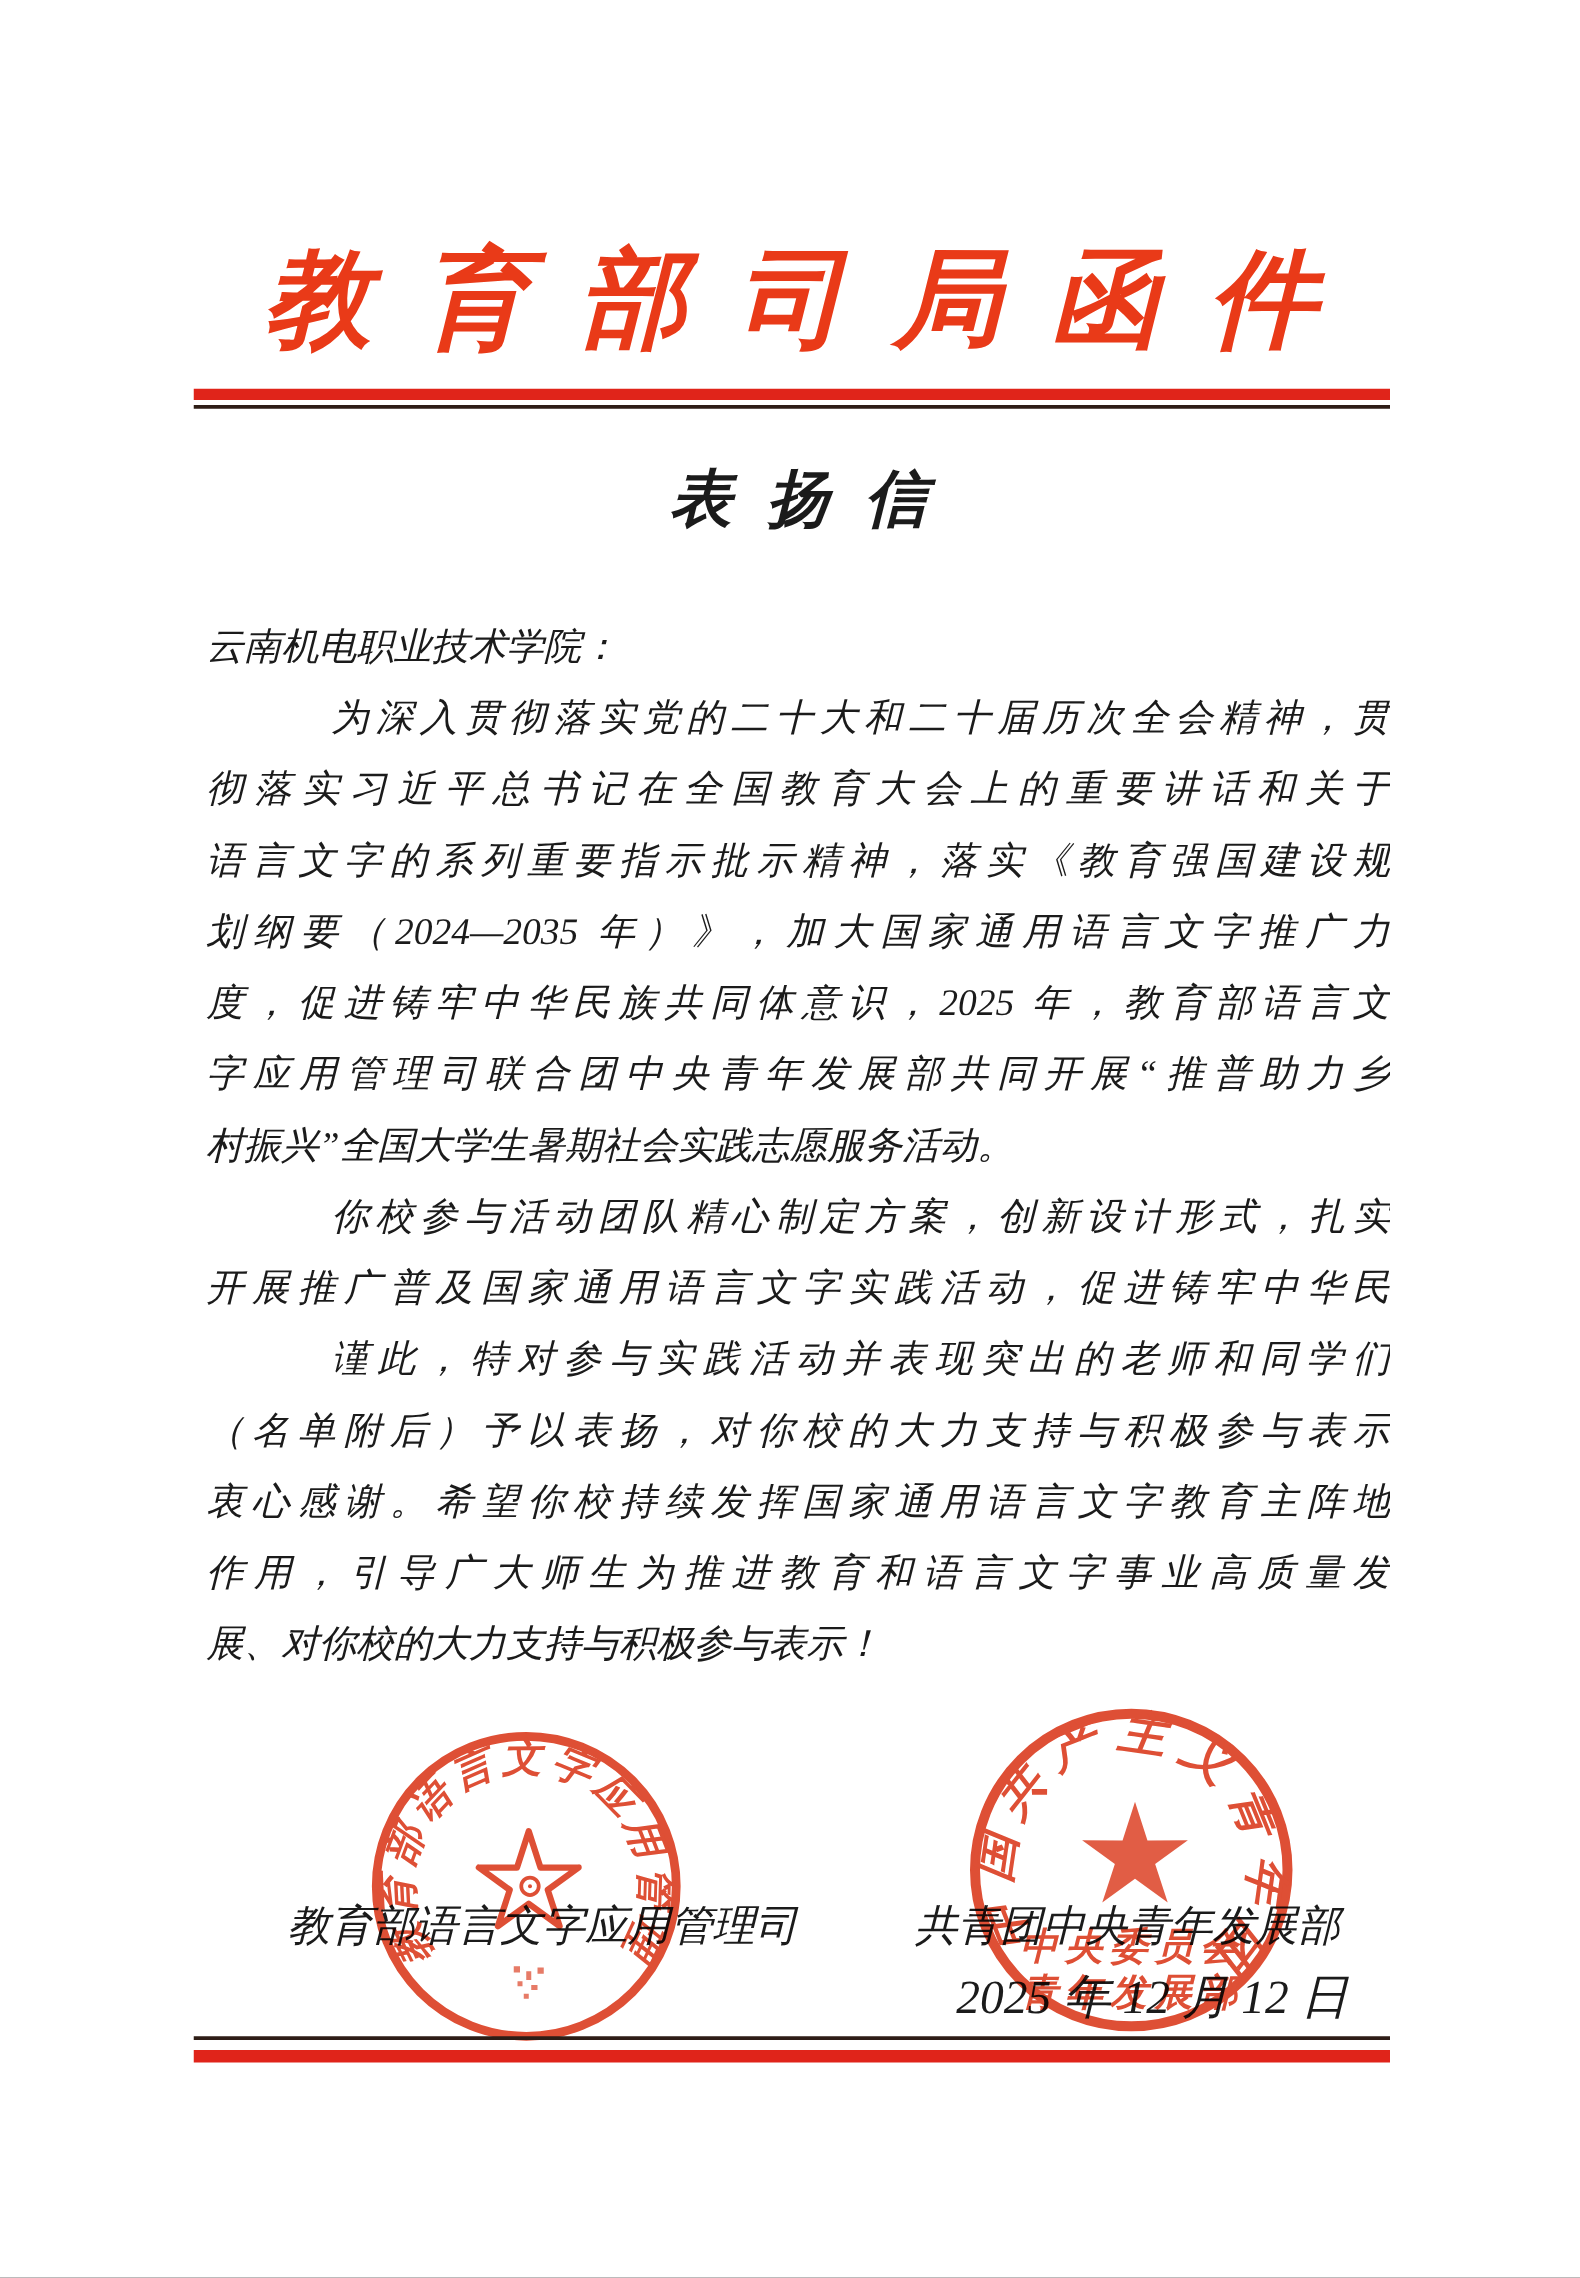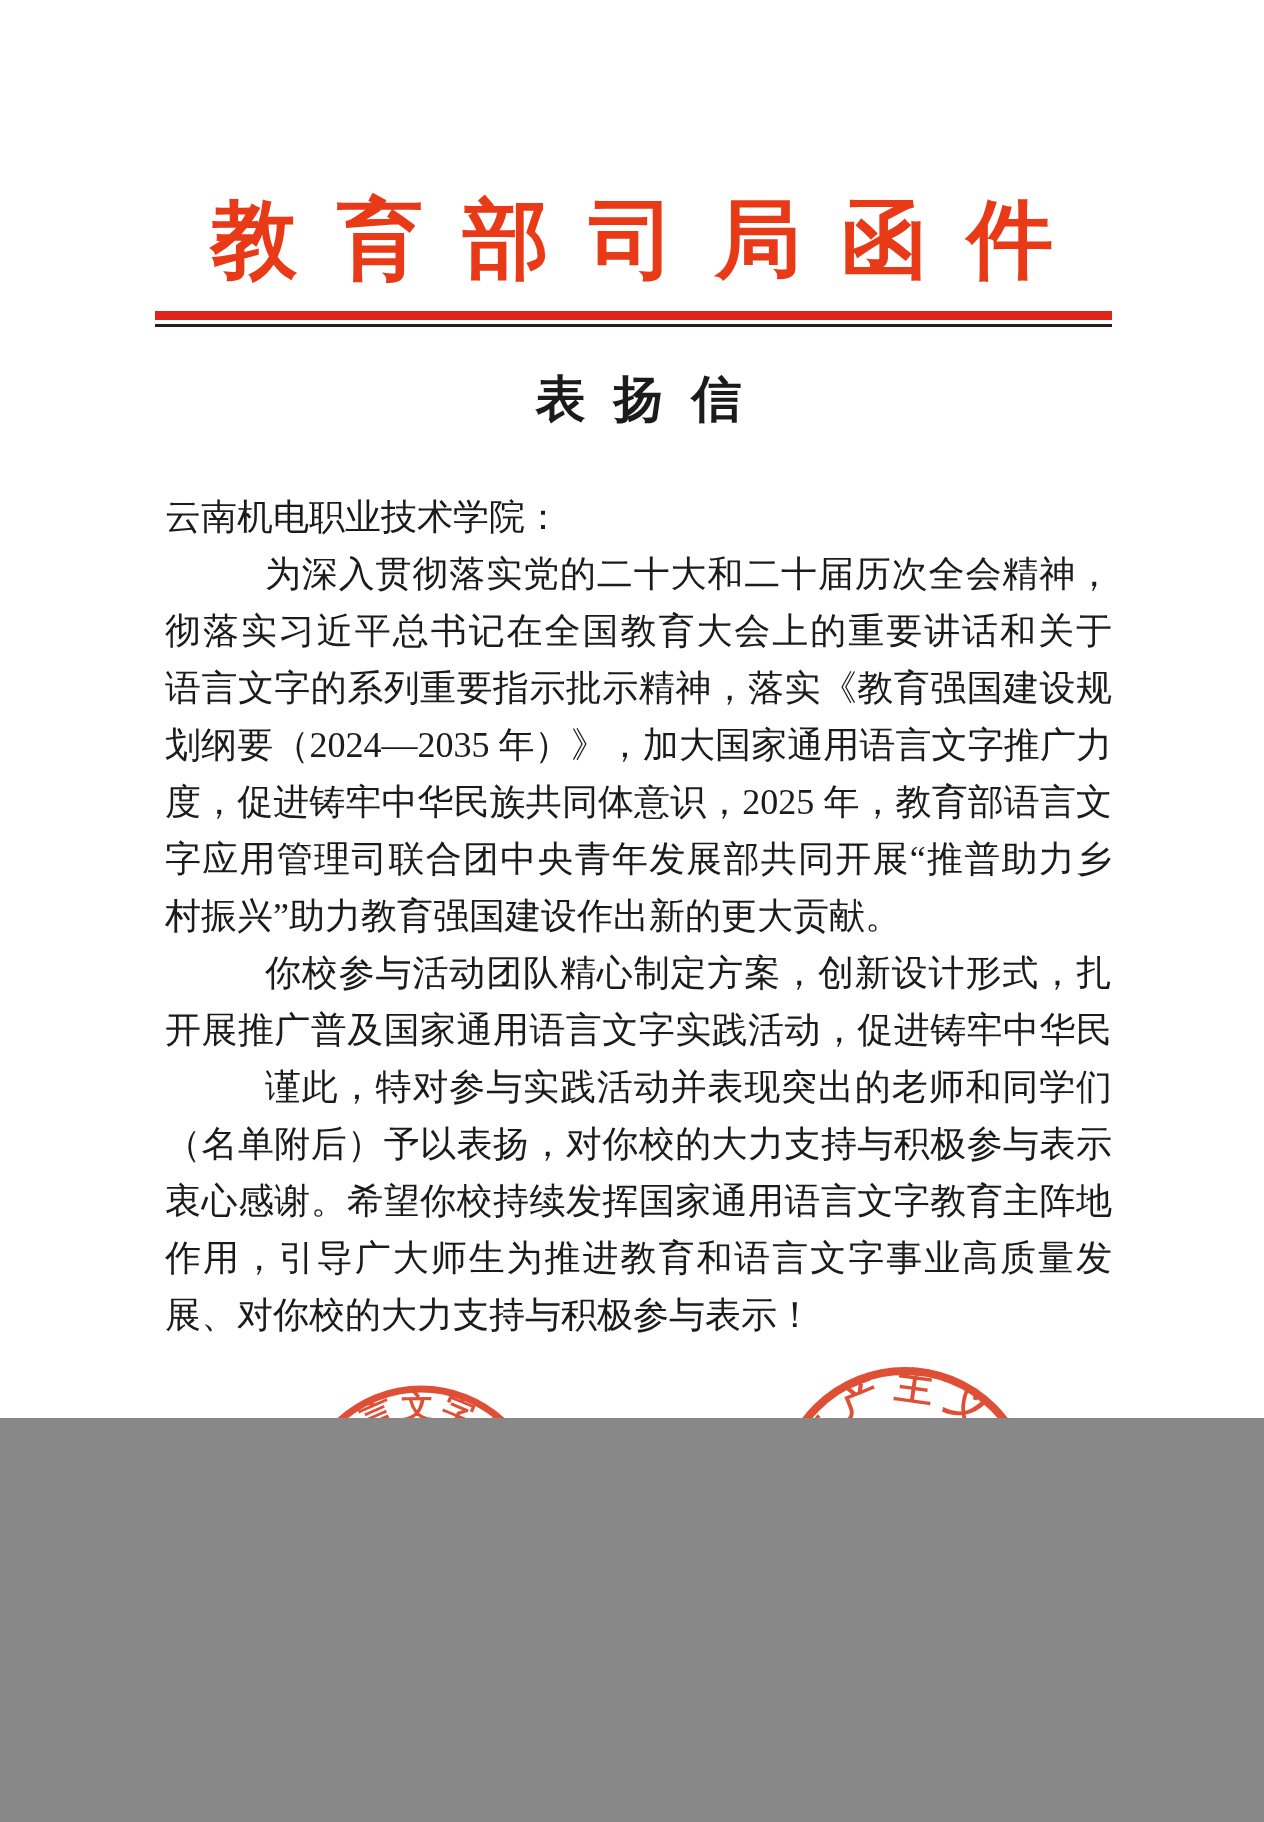--- a/index.html
+++ b/index.html
@@ -6,26 +6,27 @@
     --header-red:#e93a18;
     --rule-red:#e0241a;
     --rule-dark:#2e1d16;
     --seal-red:#dc4125;
     --text-color:#1b1b1b;
     --paper:#ffffff;
   }
   html,body{margin:0;padding:0;background:#888;}
   .page{
     position:relative;
-    width:1264px;height:1418px;
+    width:1264px;height:1822px;
     background:var(--paper);
     margin:0 auto;
     overflow:hidden;
     font-family:"Liberation Serif","DejaVu Serif",serif;
     color:var(--text-color);
+    font-style:italic;
   }
   .doc-header{
     position:absolute;left:0;right:0;top:182px;
     text-align:center;
     font-size:86px;font-weight:bold;
     letter-spacing:40px;text-indent:40px;
     color:var(--header-red);
     white-space:nowrap;
   }
   .rule{position:absolute;left:155px;width:957px;}
@@ -36,21 +37,21 @@
   .letter-title{
     position:absolute;left:0;right:0;top:366px;
     text-align:center;
     font-size:50px;font-weight:bold;
     letter-spacing:28px;text-indent:28px;
     white-space:nowrap;
     margin-left:13px;
   }
   .body-text{
     position:absolute;left:165px;top:489px;width:947px;
-    font-size:36px;line-height:57px;
+    font-size:30px;line-height:57px;
   }
   .line{height:57px;overflow:hidden;}
   .fill{text-align:justify;text-align-last:justify;}
   .indent{text-indent:100px;}
   .sig{position:absolute;font-size:34px;white-space:nowrap;}
   .sig-left{left:230px;top:1518px;letter-spacing:0px;}
   .sig-right{left:712px;top:1518px;margin-left:20px;}
   .sig-date{left:765px;top:1572px;font-size:38px;}
   .seal{position:absolute;mix-blend-mode:multiply;opacity:.93;}
   .seal-left{left:293px;top:1381px;}
@@ -70,21 +71,21 @@
   <div class="letter-title">表扬信</div>
 
   <div class="body-text">
     <div class="line">云南机电职业技术学院：</div>
     <div class="line indent fill">为深入贯彻落实党的二十大和二十届历次全会精神，贯</div>
     <div class="line fill">彻落实习近平总书记在全国教育大会上的重要讲话和关于</div>
     <div class="line fill">语言文字的系列重要指示批示精神，落实《教育强国建设规</div>
     <div class="line fill">划纲要（2024—2035 年）》，加大国家通用语言文字推广力</div>
     <div class="line fill">度，促进铸牢中华民族共同体意识，2025 年，教育部语言文</div>
     <div class="line fill">字应用管理司联合团中央青年发展部共同开展“推普助力乡</div>
-    <div class="line">村振兴”助力教育强国建设作出新的更大贡献。</div>
+    <div class="line">村振兴”全国大学生暑期社会实践志愿服务活动。</div>
     <div class="line indent fill">你校参与活动团队精心制定方案，创新设计形式，扎实</div>
     <div class="line fill">开展推广普及国家通用语言文字实践活动，促进铸牢中华民</div>
     <div class="line indent fill">谨此，特对参与实践活动并表现突出的老师和同学们</div>
     <div class="line fill">（名单附后）予以表扬，对你校的大力支持与积极参与表示</div>
     <div class="line fill">衷心感谢。希望你校持续发挥国家通用语言文字教育主阵地</div>
     <div class="line fill">作用，引导广大师生为推进教育和语言文字事业高质量发</div>
     <div class="line">展、对你校的大力支持与积极参与表示！</div>
   </div>
 
   <div class="sig sig-left">教育部语言文字应用管理司</div>

